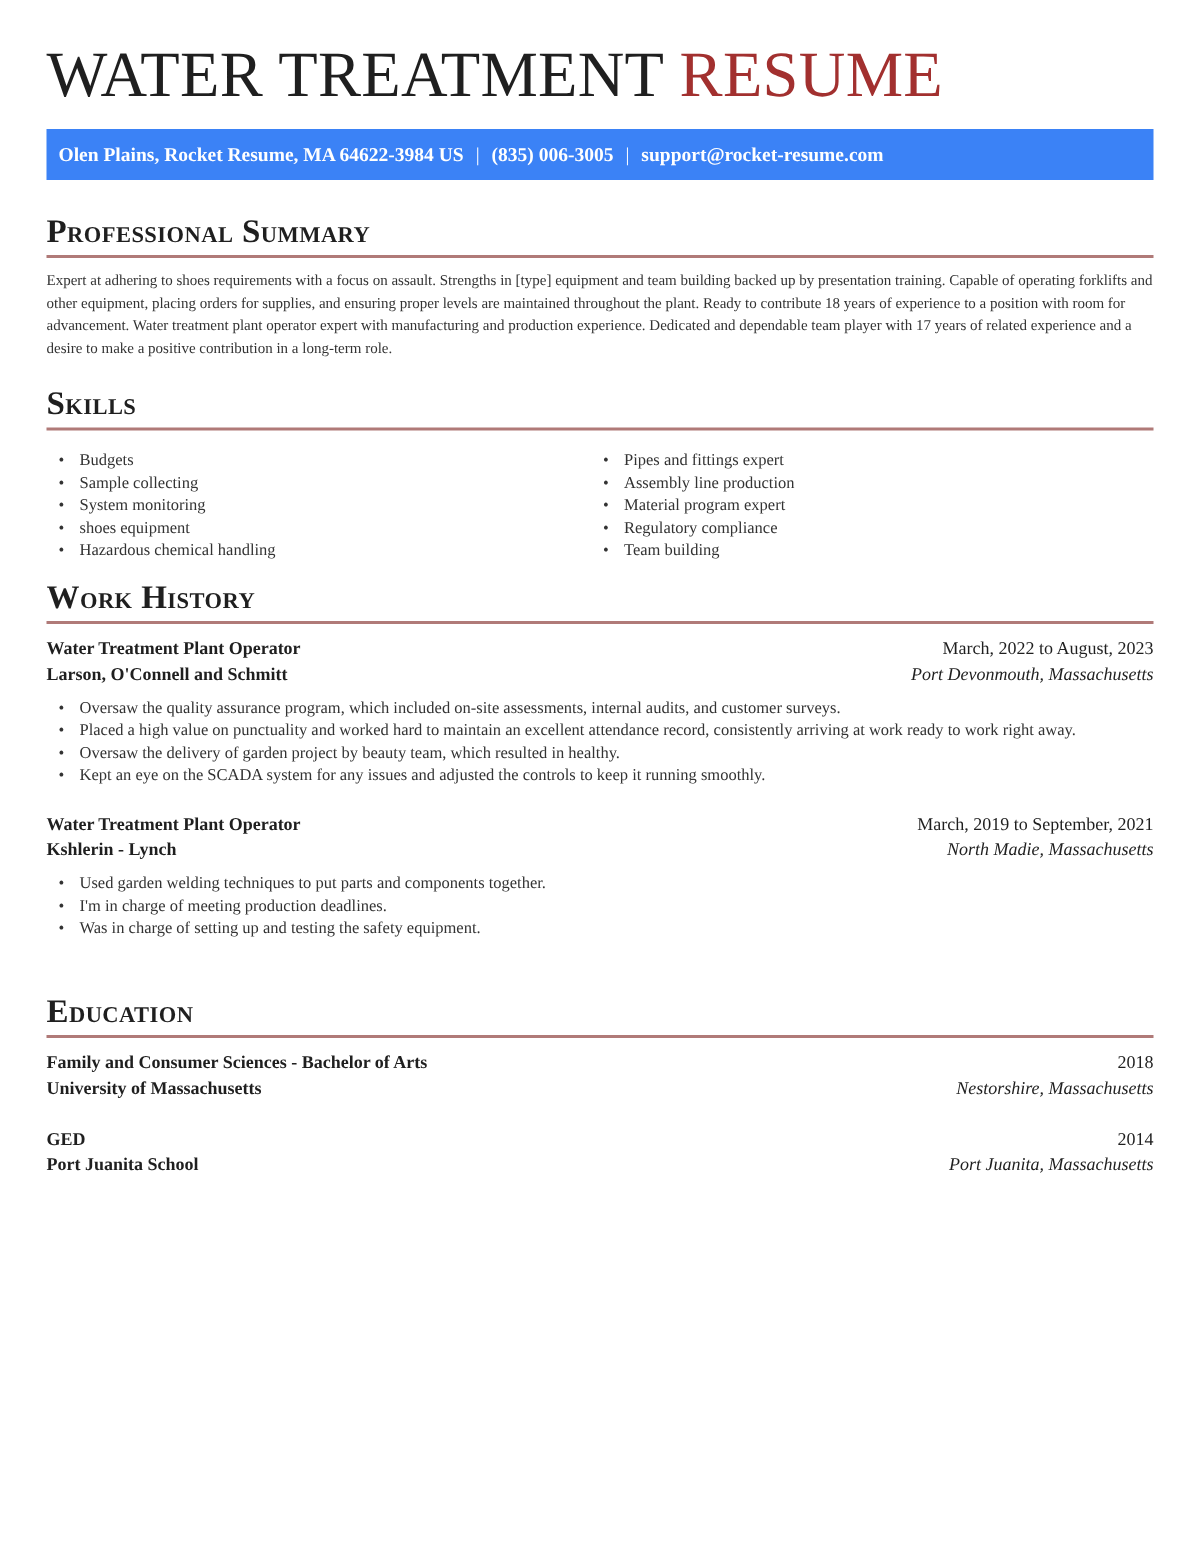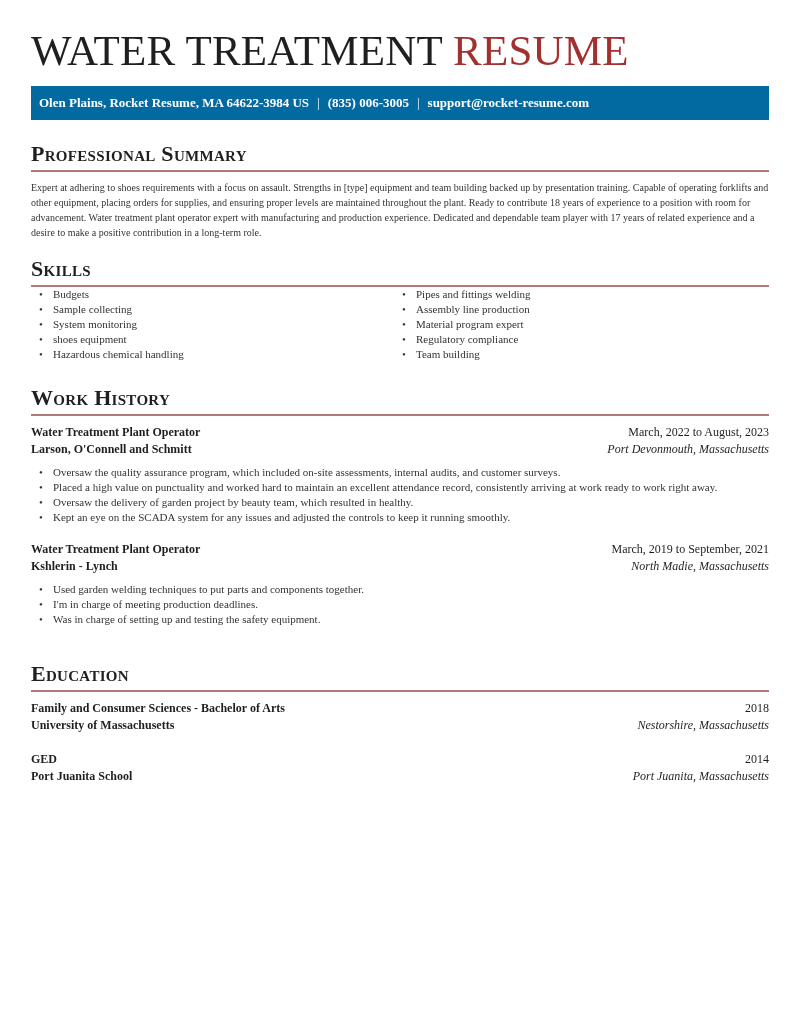--- a/index.html
+++ b/index.html
@@ -10,35 +10,35 @@
     }
     .page { position: absolute; left: 31px; top: 0; width: 738px; }
     .title {
       margin: 0; position: absolute; top: 26px; left: 0;
       font-size: 43px; font-weight: normal; letter-spacing: 0.2px;
       line-height: 50px; white-space: nowrap; color: #1f1f1f;
     }
     .title .accent { color: #a2302f; }
     .contact-bar {
       position: absolute; top: 86px; left: 0; width: 738px; height: 34px;
-      background: #0369a1; color: #ffffff; box-sizing: border-box;
+      background: #3b82f6; color: #ffffff; box-sizing: border-box;
       padding-left: 8px; display: flex; align-items: center;
       font-size: 13px; font-weight: bold; white-space: nowrap;
     }
     .contact-bar .sep { margin: 0 8px; font-weight: normal; }
     .section { position: absolute; left: 0; width: 738px; }
     .section-title {
       margin: 0; font-size: 22px; font-weight: bold; font-variant: small-caps;
       line-height: 26px; color: #1f1f1f; letter-spacing: 0.3px;
     }
     .rule { height: 0; border-top: 2px solid #b07a78; margin-top: 3px; }
     .summary-text {
       font-size: 10px; line-height: 15px; margin-top: 8px; color: #333333;
     }
-    .skills-grid { display: flex; margin-top: 0; }
+    .skills-grid { display: flex; margin-top: 13px; }
     .skills-col { width: 363px; margin: 0; padding: 0; list-style: none; }
     .bullet-list { margin: 0; padding: 0; list-style: none; }
     .bullet-list li, .skills-col li {
       font-size: 11px; line-height: 15px; color: #333333;
       position: relative; padding-left: 22px;
     }
     .bullet-list li::before, .skills-col li::before {
       content: "•"; position: absolute; left: 8px; top: 0; color: #333333;
     }
     .entry { position: relative; }
@@ -74,21 +74,21 @@
     <div class="rule"></div>
     <div class="skills-grid">
       <ul class="skills-col">
         <li>Budgets</li>
         <li>Sample collecting</li>
         <li>System monitoring</li>
         <li>shoes equipment</li>
         <li>Hazardous chemical handling</li>
       </ul>
       <ul class="skills-col">
-        <li>Pipes and fittings welding</li>
+        <li>Pipes and fittings expert</li>
         <li>Assembly line production</li>
         <li>Material program expert</li>
         <li>Regulatory compliance</li>
         <li>Team building</li>
       </ul>
     </div>
   </div>
 
   <div class="section" style="top:385px;">
     <h2 class="section-title">Work History</h2>

